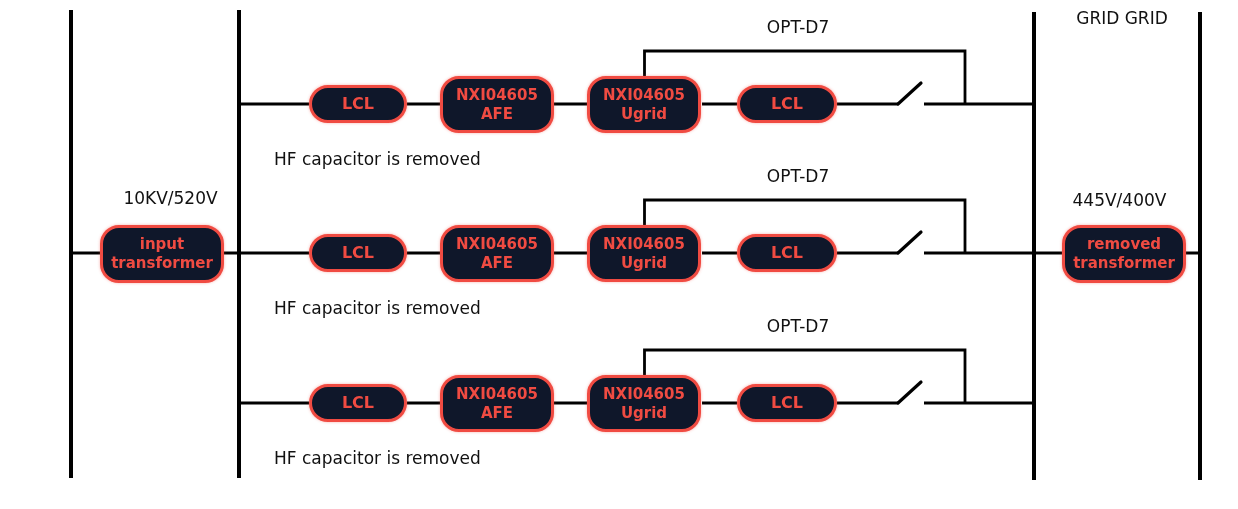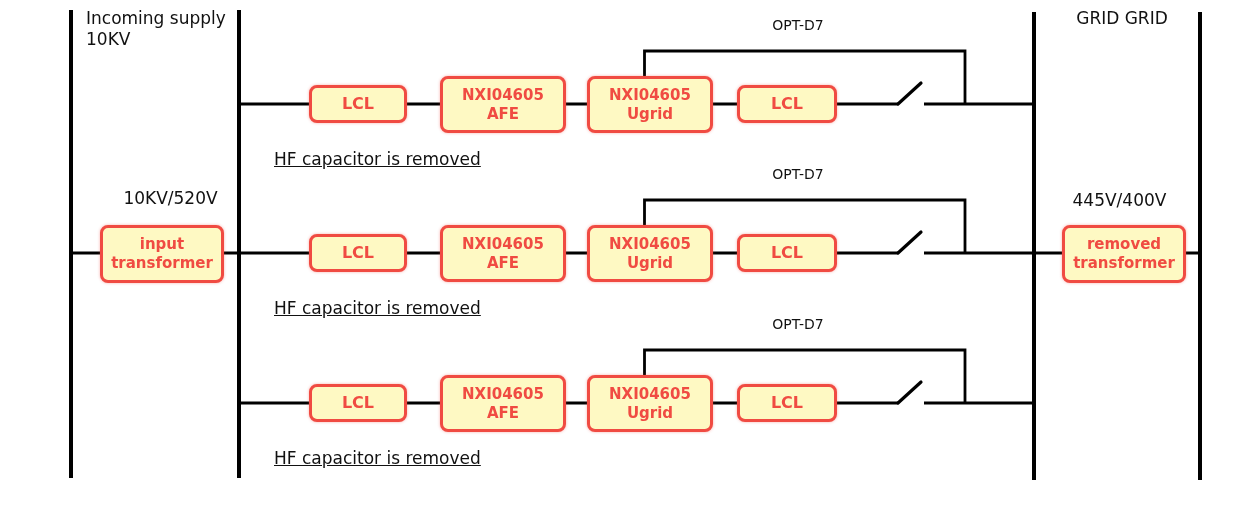--- a/index.html
+++ b/index.html
@@ -15,39 +15,39 @@
   }
   svg.wires { position:absolute; left:0; top:0; }
   svg.wires path { stroke:var(--wire); fill:none; }
   svg.wires path.bus { stroke-width:4px; }
   svg.wires path.conn { stroke-width:3px; }
   svg.wires path.fb { stroke-width:2.8px; }
   svg.wires path.blade { stroke-width:3.2px; stroke-linecap:round; }
 
   .box {
     position:absolute;
-    background:#fef9c3;
+    background:#0f172a;
     border:3px solid var(--red);
-    border-radius:8px;
+    border-radius:19px;
     color:var(--red);
     font-weight:bold;
     display:flex; flex-direction:column;
     align-items:center; justify-content:center;
     text-align:center;
     line-height:1.25;
     box-shadow:0 0 3px rgba(240,75,66,.45);
   }
   .box.small { width:98px; height:38px; font-size:16px; }
-  .box.big   { width:126px; height:57px; font-size:15px; }
+  .box.big   { width:114px; height:57px; font-size:15px; }
   .box.xfmr  { width:124px; height:58px; font-size:15px; }
 
   .lbl { position:absolute; font-size:17px; line-height:1.25; white-space:pre; }
   .lbl.center { text-align:center; }
-  .opt  { position:absolute; width:116px; text-align:center; font-size:14px; }
-  .note { position:absolute; font-size:17px;text-decoration:underline; }
+  .opt  { position:absolute; width:116px; text-align:center; font-size:17px; }
+  .note { position:absolute; font-size:17px; }
 </style>
 </head>
 <body>
 
 <div class="canvas">
 
   <svg class="wires" width="1238" height="509" viewBox="0 0 1238 509">
 
     <path class="bus" d="M71 10 V478"></path>
     <path class="bus" d="M239 10 V478"></path>
@@ -86,21 +86,20 @@
       <path class="conn" d="M407 403 H440"></path>
       <path class="conn" d="M554 403 H587"></path>
       <path class="conn" d="M702 403 H737"></path>
       <path class="conn" d="M837 403 H898"></path>
       <path class="blade" d="M898 403 L921 382"></path>
       <path class="conn" d="M924 403 H1034"></path>
       <path class="fb" d="M644.5 376 V350 H965 V403"></path>
     </g>
   </svg>
 
-  <div class="lbl" style="left:86px; top:8px;"><span>Incoming supply</span><br><span>10KV</span></div>
 
   <div class="lbl center" style="left:1040px; top:8px; width:164px;">GRID GRID</div>
 
   <div class="lbl center" style="left:113px; top:188px; width:115px;">10KV/520V</div>
 
   <div class="lbl center" style="left:1062px; top:190px; width:115px;">445V/400V</div>
 
   <div class="box xfmr" style="left:100px; top:225px;">
     <span>input</span>
     <span>transformer</span>

